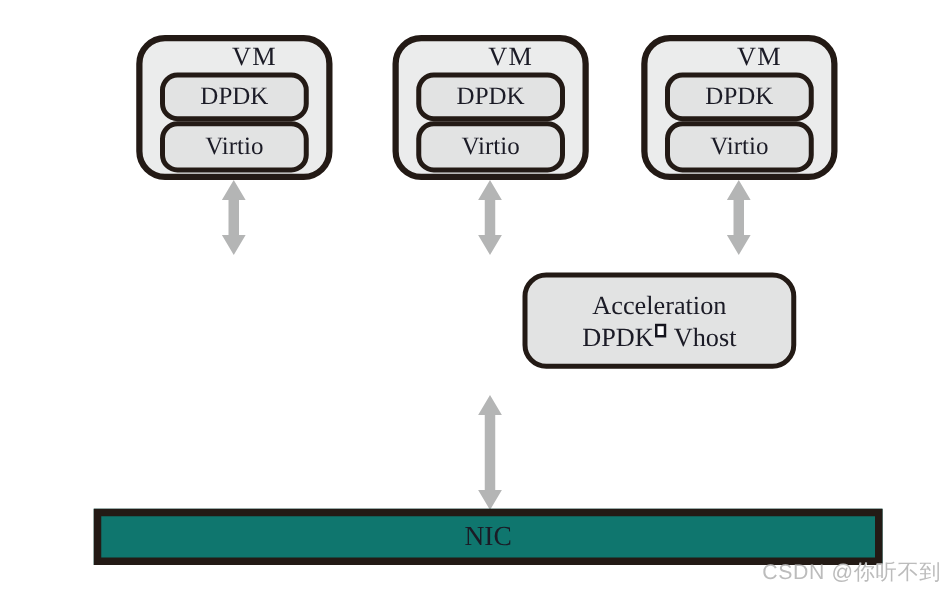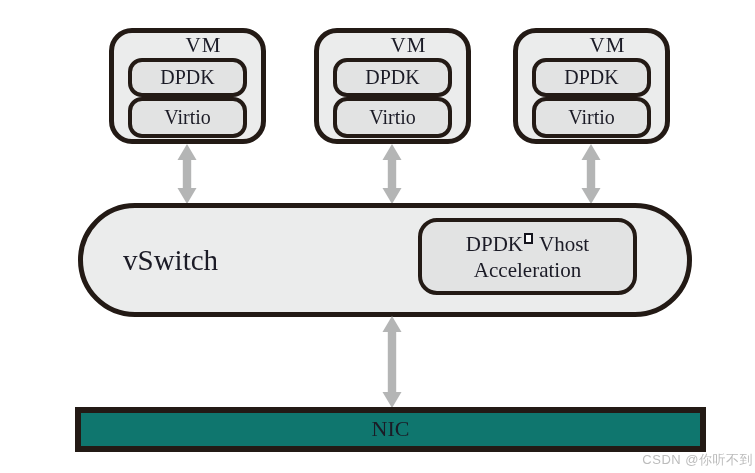--- a/index.html
+++ b/index.html
@@ -56,21 +56,21 @@
   .nic{
     position:absolute;left:75px;top:407px;width:631px;height:45px;box-sizing:border-box;
     background:#0f766e;border:6px solid #231a15;
     text-align:center;font-size:22px;line-height:32px;
   }
 
   
   .watermark{
     position:absolute;right:2px;bottom:4px;
     font-family:"Liberation Sans","DejaVu Sans",sans-serif;
-    font-size:13px;color:#bcbcbc;letter-spacing:0.5px;
+    font-size:17px;color:#bcbcbc;letter-spacing:0.5px;
     text-shadow:0 1px 0 rgba(255,255,255,0.9);
   }
 </style>
 </head>
 <body>
 
 <div class="stage">
 
   <div class="vm-box vm-1">
     <div class="vm-title">VM</div>
@@ -111,29 +111,26 @@
     <svg viewBox="0 0 20 60" preserveAspectRatio="none">
       <polygon points="10,0 19.5,16 14.2,16 14.2,44 19.5,44 10,60 0.5,44 5.8,44 5.8,16 0.5,16" fill="#b4b5b5"></polygon>
     </svg>
   </div>
   <div class="arrow arr-3">
     <svg viewBox="0 0 20 60" preserveAspectRatio="none">
       <polygon points="10,0 19.5,16 14.2,16 14.2,44 19.5,44 10,60 0.5,44 5.8,44 5.8,16 0.5,16" fill="#b4b5b5"></polygon>
     </svg>
   </div>
 
-  <div class="vswitch">
-    <div class="vswitch-label">vSwitch</div>
-  </div>
 
   <div class="accel">
+    <div>Acceleration</div>
     <div>
       <span>DPDK</span><span class="tofu"></span><span class="w2">Vhost</span>
     </div>
-    <div>Acceleration</div>
   </div>
 
   <div class="arrow arr-4">
     <svg viewBox="0 0 20 92" preserveAspectRatio="none">
       <polygon points="10,0 19.5,16 14.2,16 14.2,76 19.5,76 10,92 0.5,76 5.8,76 5.8,16 0.5,16" fill="#b4b5b5"></polygon>
     </svg>
   </div>
 
   <div class="nic">
     <span>NIC</span>

